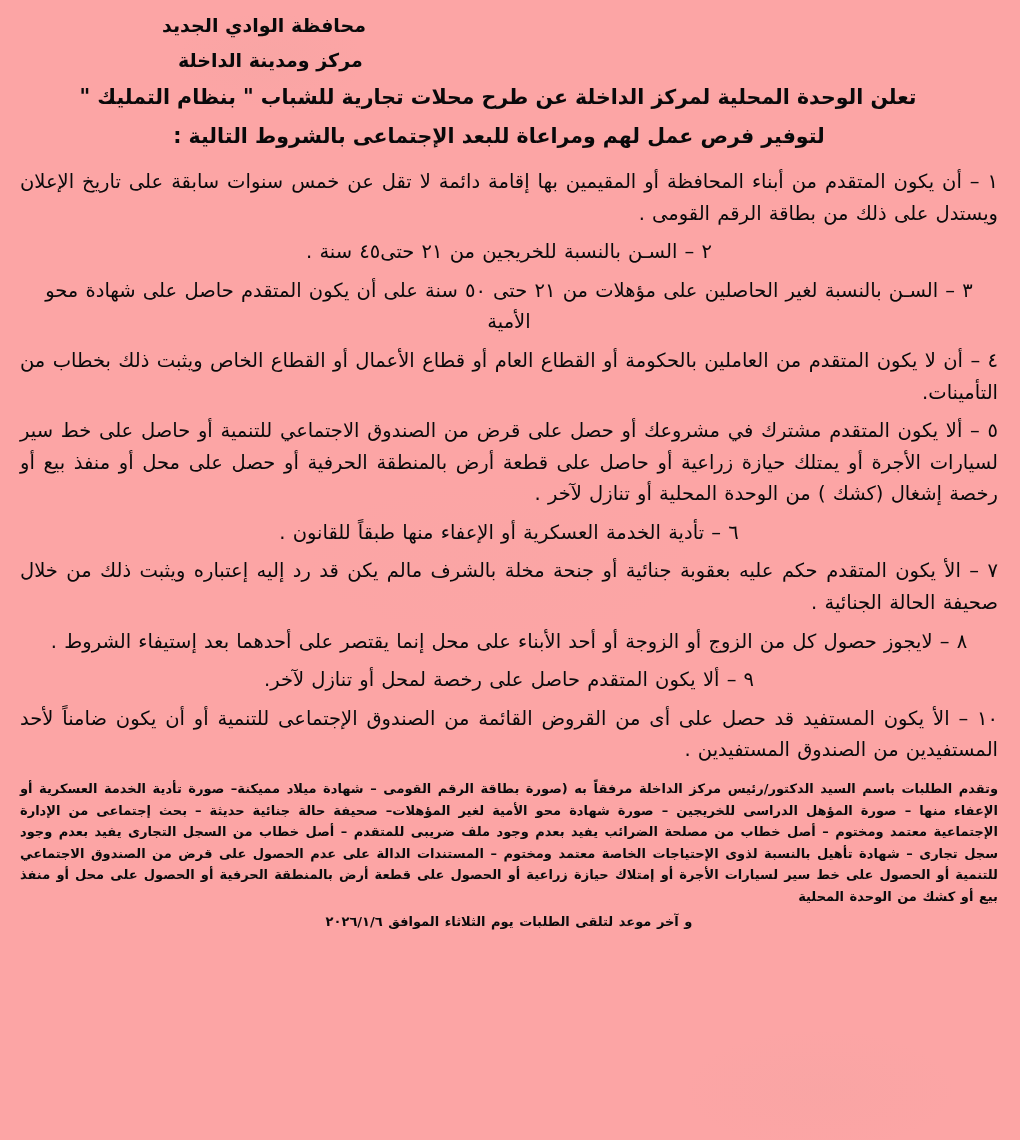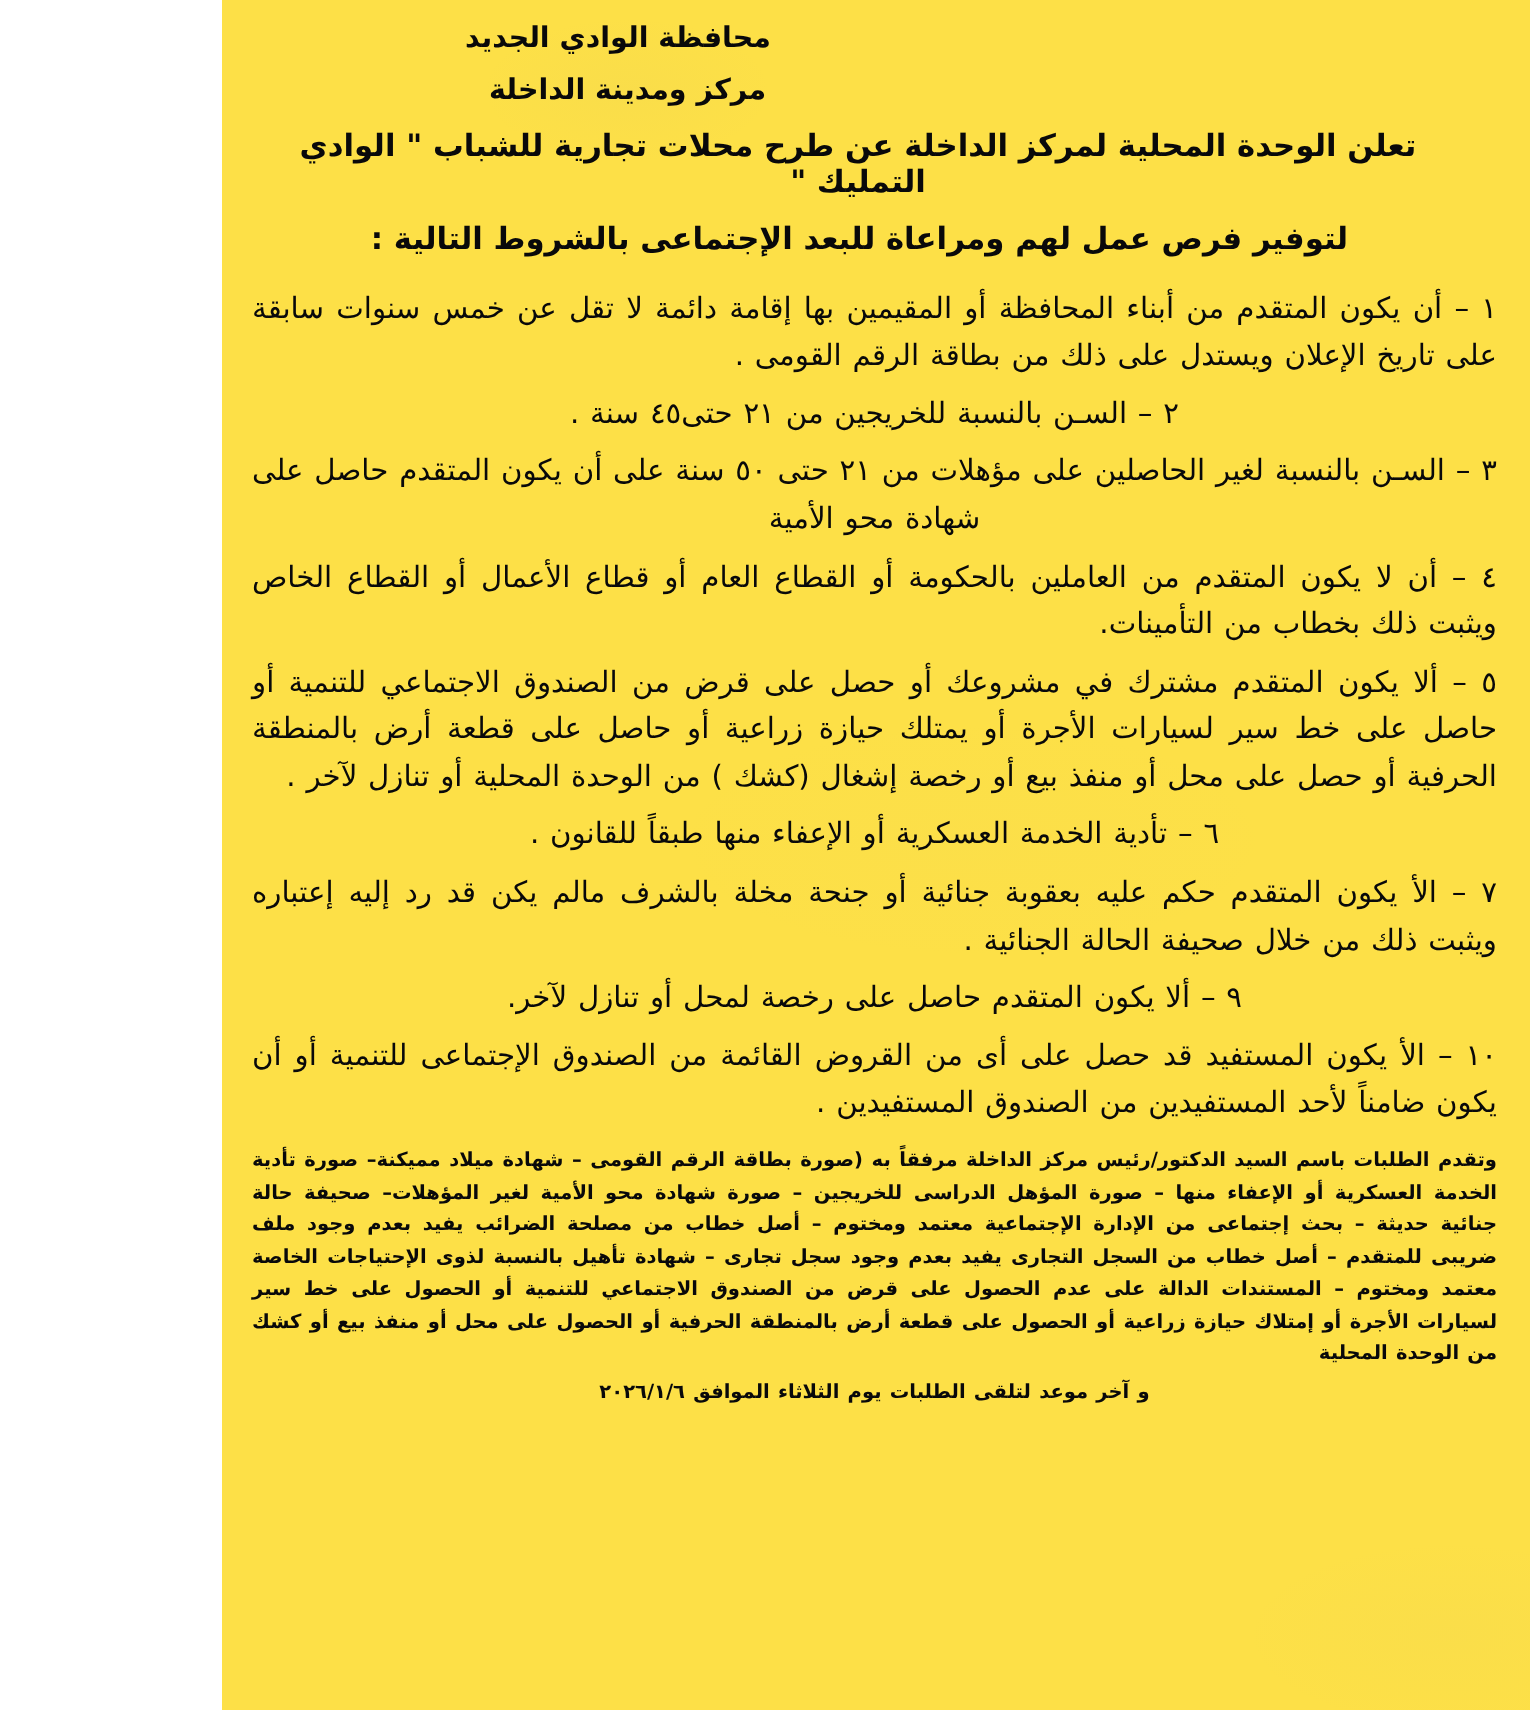--- a/index.html
+++ b/index.html
@@ -6,23 +6,23 @@
   html, body {
     margin: 0;
     padding: 0;
     background: #ffffff;
   }
   body {
     font-family: "DejaVu Sans", "Liberation Sans", sans-serif;
   }
   .page {
     position: relative;
-    width: 872px;
+    width: 1020px;
     height: 1140px;
-    background: #fde047;
+    background: #fca5a5;
     overflow: hidden;
     box-sizing: border-box;
     padding: 0;
     direction: rtl;
   }
   
   .page::before {
     content: "";
     position: absolute;
     inset: 0;
@@ -111,21 +111,21 @@
 
 <div class="page">
   <div class="doc">
 
     <div class="header-block">
       <div class="header-line l1">محافظة الوادي الجديد</div>
       <div class="header-line l2">مركز ومدينة الداخلة</div>
     </div>
 
     <div class="title-block">
-      <div class="title-line t1">تعلن الوحدة المحلية لمركز الداخلة عن طرح محلات تجارية للشباب " الوادي التمليك "</div>
+      <div class="title-line t1">تعلن الوحدة المحلية لمركز الداخلة عن طرح محلات تجارية للشباب " بنظام التمليك "</div>
       <div class="title-line t2">لتوفير فرص عمل لهم ومراعاة للبعد الإجتماعى بالشروط التالية :</div>
     </div>
 
     <div class="conditions">
       <p class="cond">
         <span class="cond-num">١ –</span>
         <span>أن يكون المتقدم من أبناء المحافظة أو المقيمين بها إقامة دائمة لا تقل عن خمس سنوات سابقة على تاريخ الإعلان ويستدل على ذلك من بطاقة الرقم القومى .</span>
       </p>
       <p class="cond center-ish">
         <span class="cond-num">٢ –</span>
@@ -145,20 +145,24 @@
       </p>
       <p class="cond center-ish">
         <span class="cond-num">٦ –</span>
         <span>تأدية الخدمة العسكرية أو الإعفاء منها طبقاً للقانون  .</span>
       </p>
       <p class="cond">
         <span class="cond-num">٧ –</span>
         <span>الأ يكون المتقدم حكم عليه بعقوبة جنائية أو جنحة مخلة بالشرف مالم يكن قد رد إليه إعتباره ويثبت ذلك من خلال صحيفة الحالة الجنائية  .</span>
       </p>
       <p class="cond center-ish">
+        <span class="cond-num">٨ –</span>
+        <span>لايجوز حصول كل من الزوج أو الزوجة أو أحد الأبناء على محل إنما يقتصر على أحدهما بعد إستيفاء الشروط .</span>
+      </p>
+      <p class="cond center-ish">
         <span class="cond-num">٩ –</span>
         <span>ألا يكون المتقدم حاصل على رخصة لمحل أو تنازل لآخر.</span>
       </p>
       <p class="cond">
         <span class="cond-num">١٠ –</span>
         <span>الأ يكون المستفيد قد حصل على أى من  القروض القائمة من الصندوق الإجتماعى للتنمية أو أن يكون ضامناً لأحد المستفيدين من الصندوق المستفيدين  .</span>
       </p>
     </div>
 
     <div class="closing">

